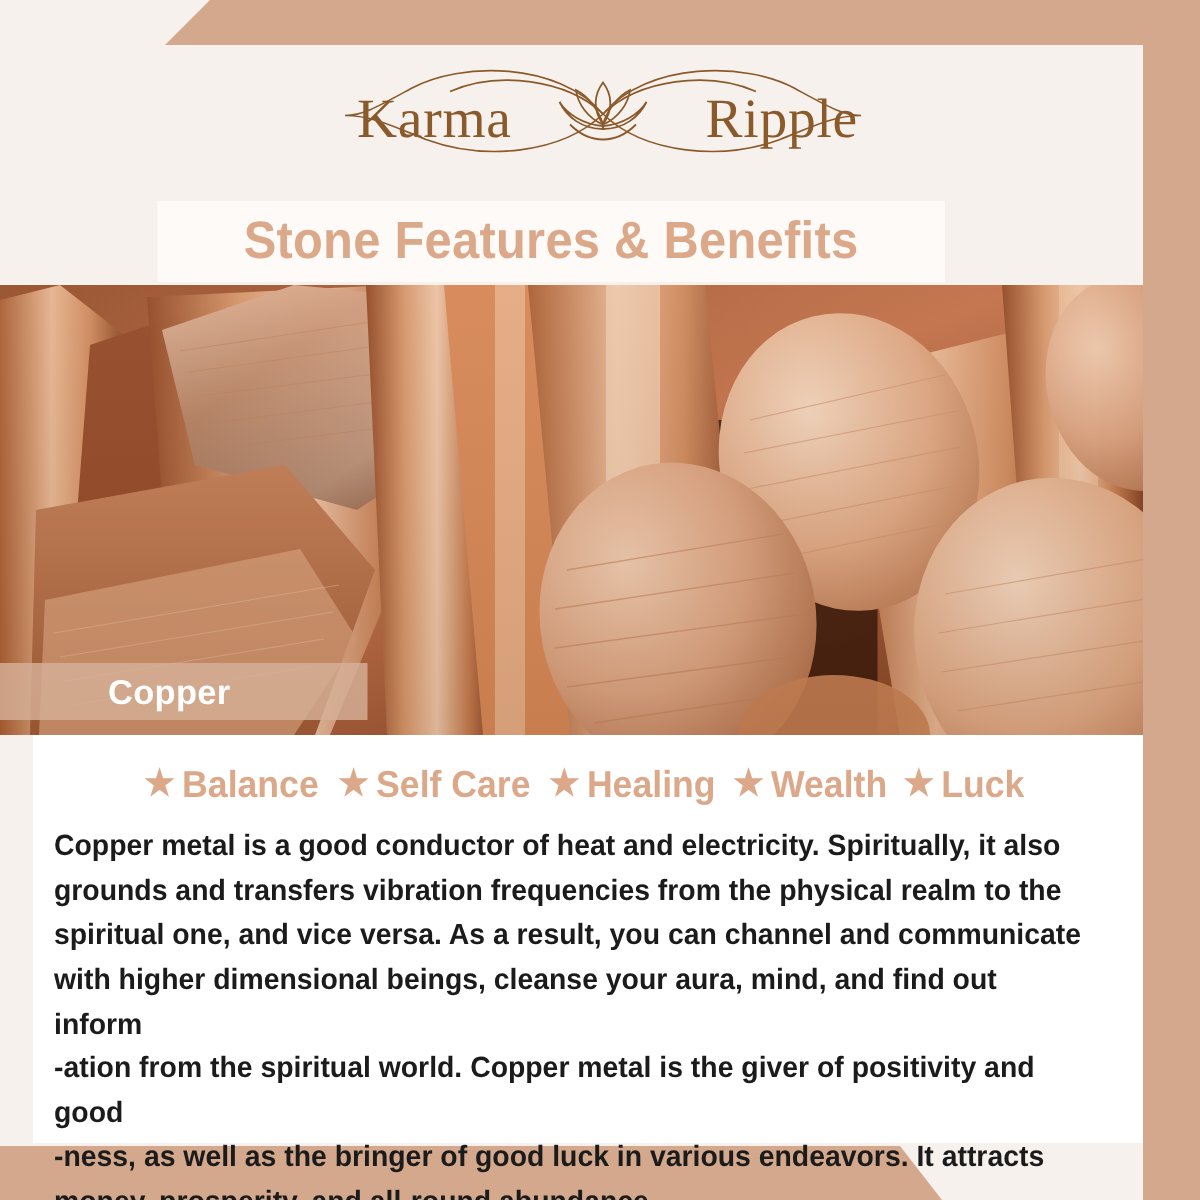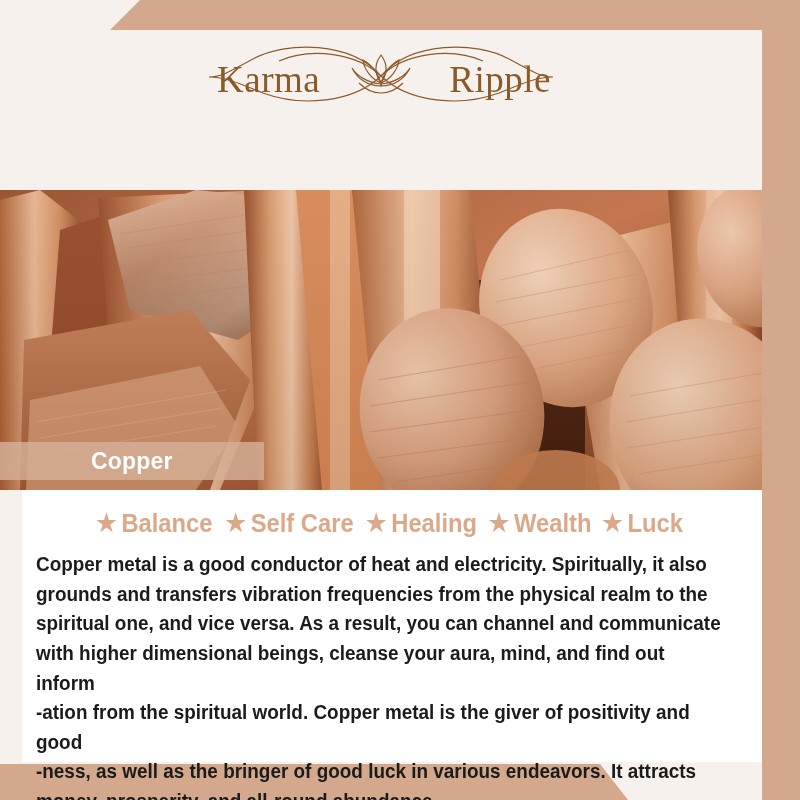--- a/index.html
+++ b/index.html
@@ -66,20 +66,21 @@
 
   
   .header {
     position: absolute;
     top: 22px; left: 0;
     width: 762px; height: 108px;
     z-index: 8;
     display: flex;
     align-items: center;
     justify-content: center;
+    padding-left: 21px;
   }
   .logo {
     position: relative;
     width: 380px;
     height: 86px;
     display: flex;
     align-items: center;
     justify-content: center;
   }
   .logo svg { position: absolute; left: 0; top: 0; }
@@ -127,21 +128,20 @@
   .photo svg { display: block; }
 
   .photo-caption {
     position: absolute;
     left: 0; bottom: 10px;
     width: 245px; height: 38px;
     background: rgba(214,176,151,0.82);
     z-index: 9;
     display: flex;
     align-items: center;
-    padding-left: 19px;
   }
   .photo-caption .cap-text {
     margin-left: 72px;
     color: #ffffff;
     font-weight: bold;
     font-size: 23px;
     letter-spacing: 0.2px;
   }
 
   
@@ -220,20 +220,23 @@
           <path d="M190 51 C 177 50, 166 43, 161 35 C 166 45, 176 53, 190 53 Z"></path>
           <path d="M190 51 C 203 50, 214 43, 219 35 C 214 45, 204 53, 190 53 Z"></path>
           <path d="M168 50 C 175 57, 183 60, 190 60 C 197 60, 205 57, 212 50"></path>
         </g>
       </svg>
       <span class="logo-word left">Karma</span>
       <span class="logo-word right">Ripple</span>
     </div>
   </div>
 
+  <div class="title-banner">
+    <span class="title-text">Stone Features &amp; Benefits</span>
+  </div>
 
   <div class="photo">
     <svg width="762" height="300" viewBox="0 0 762 300">
       <defs>
         <linearGradient id="bgGrad" x1="0" y1="0" x2="1" y2="1">
           <stop offset="0%" stop-color="#8f4a27"></stop>
           <stop offset="45%" stop-color="#c2714a"></stop>
           <stop offset="100%" stop-color="#6d3418"></stop>
         </linearGradient>
         <linearGradient id="hexA" x1="0" y1="0" x2="1" y2="1">

